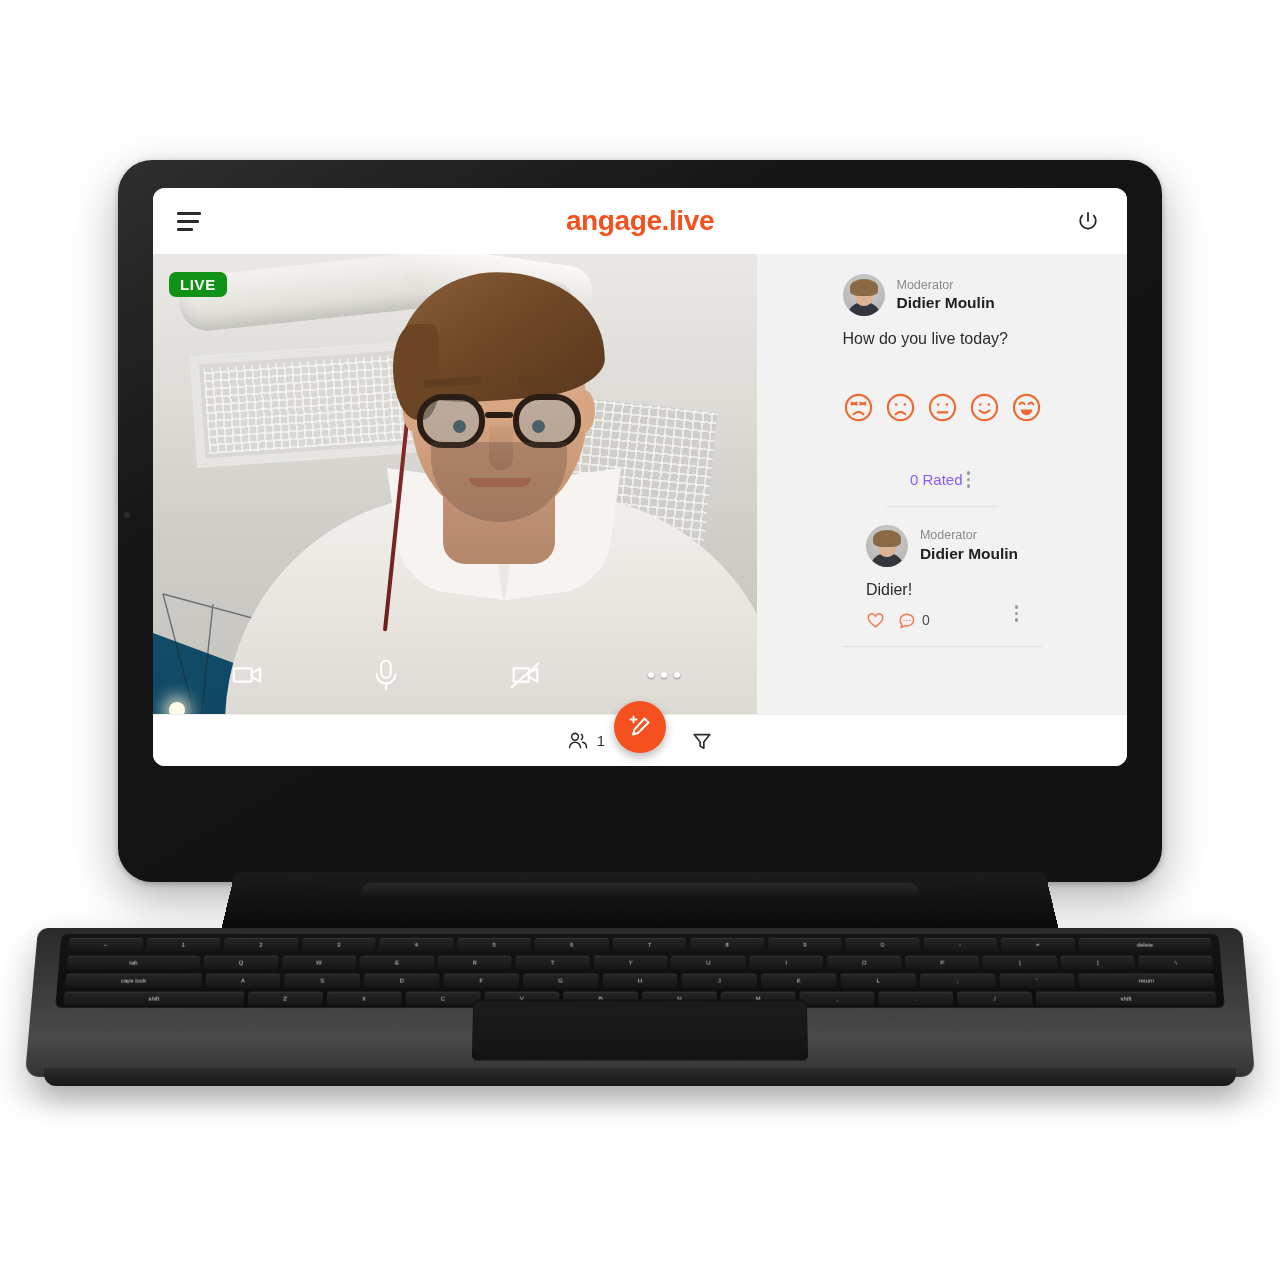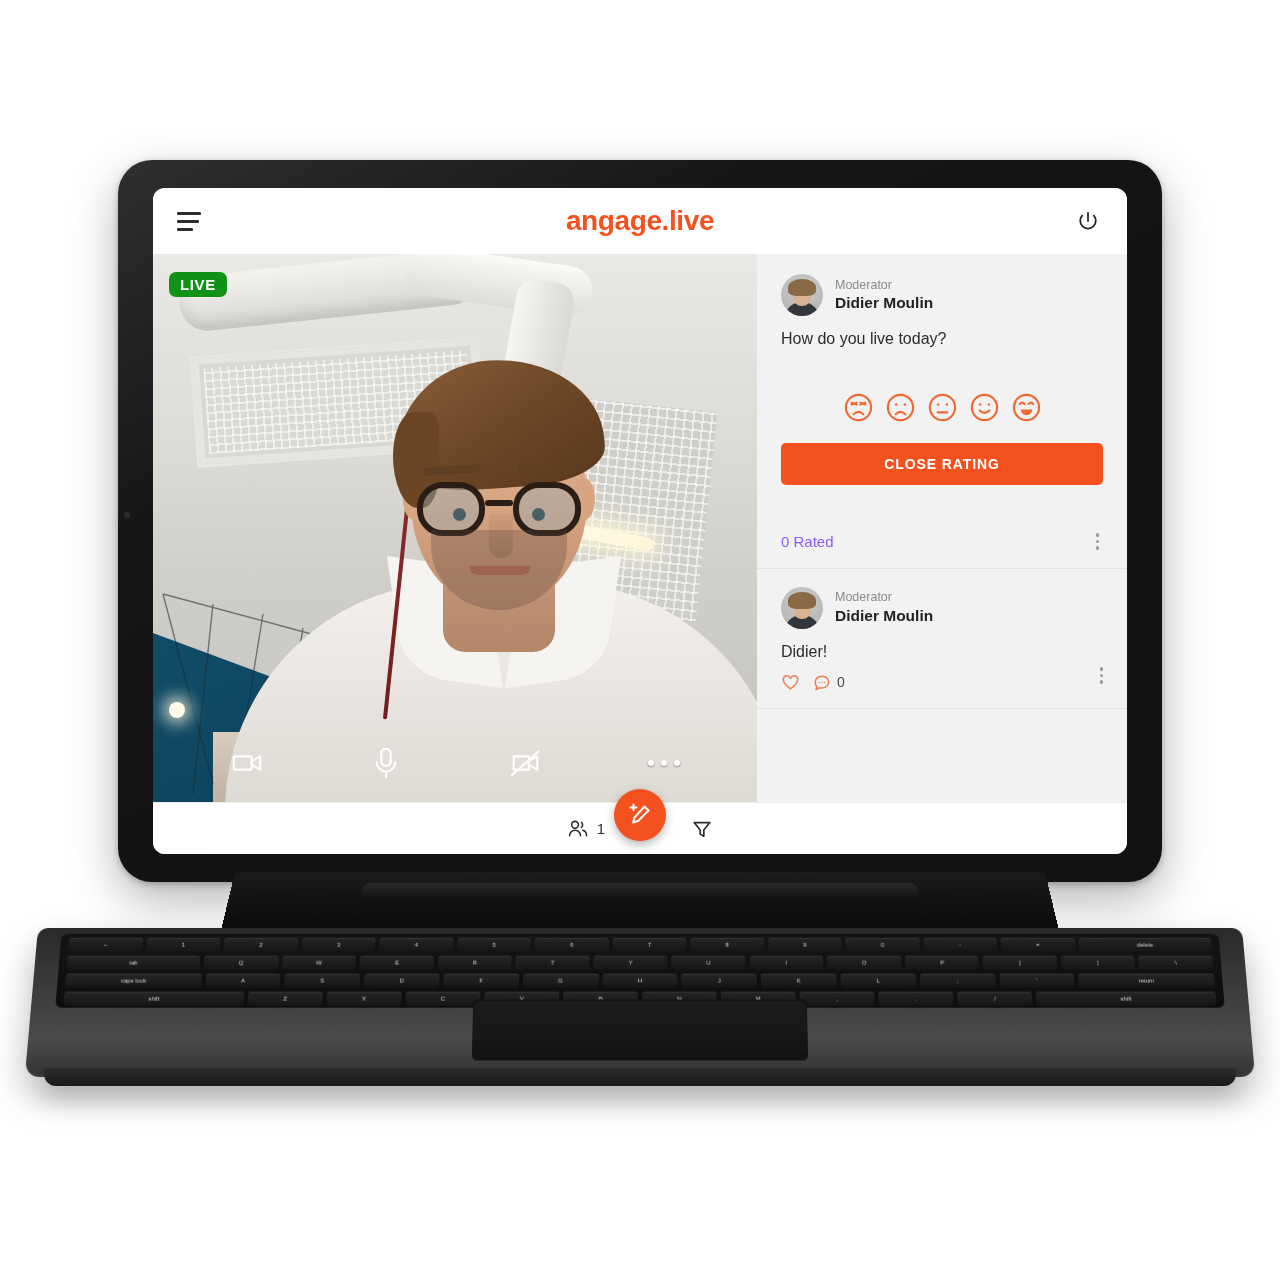--- a/index.html
+++ b/index.html
@@ -29,21 +29,21 @@
   }
   .camera-dot {
     position: absolute; left: 6px; top: 352px;
     width: 6px; height: 6px; border-radius: 50%;
     background: #2c2c2c;
   }
 
   .screen {
     position: absolute;
     left: 35px; top: 28px;
-    width: 974px; height: 666px;
+    width: 974px; height: 578px;
     background: #ffffff;
     border-radius: 12px;
     overflow: hidden;
     display: flex; flex-direction: column;
   }
 
   
   .app-header {
     height: 66px; flex: none;
     background: #ffffff;
@@ -246,20 +246,21 @@
   .dots-h { display: flex; gap: 7px; }
   .dots-h i { width: 6px; height: 6px; border-radius: 50%; background: #fff; display:block;
               box-shadow: 0 1px 2px rgba(0,0,0,.4); }
 
   
   .sidebar {
     flex: 1; min-width: 0;
     background: #f2f2f2;
     display: flex; flex-direction: column;
     overflow: hidden;
+    align-items: center;
   }
   .poll-card { padding: 20px 24px 16px 24px; }
   .author-row { display: flex; align-items: center; gap: 12px; }
   .avatar {
     width: 42px; height: 42px; border-radius: 50%;
     background: radial-gradient(circle at 50% 35%, #cfcfcf 0%, #b8b8b8 70%, #a6a6a6 100%);
     position: relative; overflow: hidden; flex: none;
   }
   .avatar .av-hair {
     position: absolute; top: 5px; left: 7px; width: 28px; height: 17px;
@@ -547,21 +548,20 @@
                 <path d="M11 19 q5 5 10 0"></path>
               </svg>
               <svg class="emoji" viewBox="0 0 32 32" fill="none" stroke="#ef6a32" stroke-width="2.2" stroke-linecap="round">
                 <circle cx="16" cy="16" r="13"></circle>
                 <path d="M9 12.5 q2.5 -3 5 0"></path>
                 <path d="M18 12.5 q2.5 -3 5 0"></path>
                 <path d="M10 18 h12 a6 6 0 0 1 -12 0 z" fill="#ef6a32" stroke="none"></path>
               </svg>
             </div>
 
-            <button class="close-rating-btn">CLOSE RATING</button>
           </div>
 
           <div class="rated-row">
             <div class="rated-label">0 Rated</div>
             <div class="dots-v">
                 <i></i>
                 <i></i>
                 <i></i>
               </div>
           </div>

